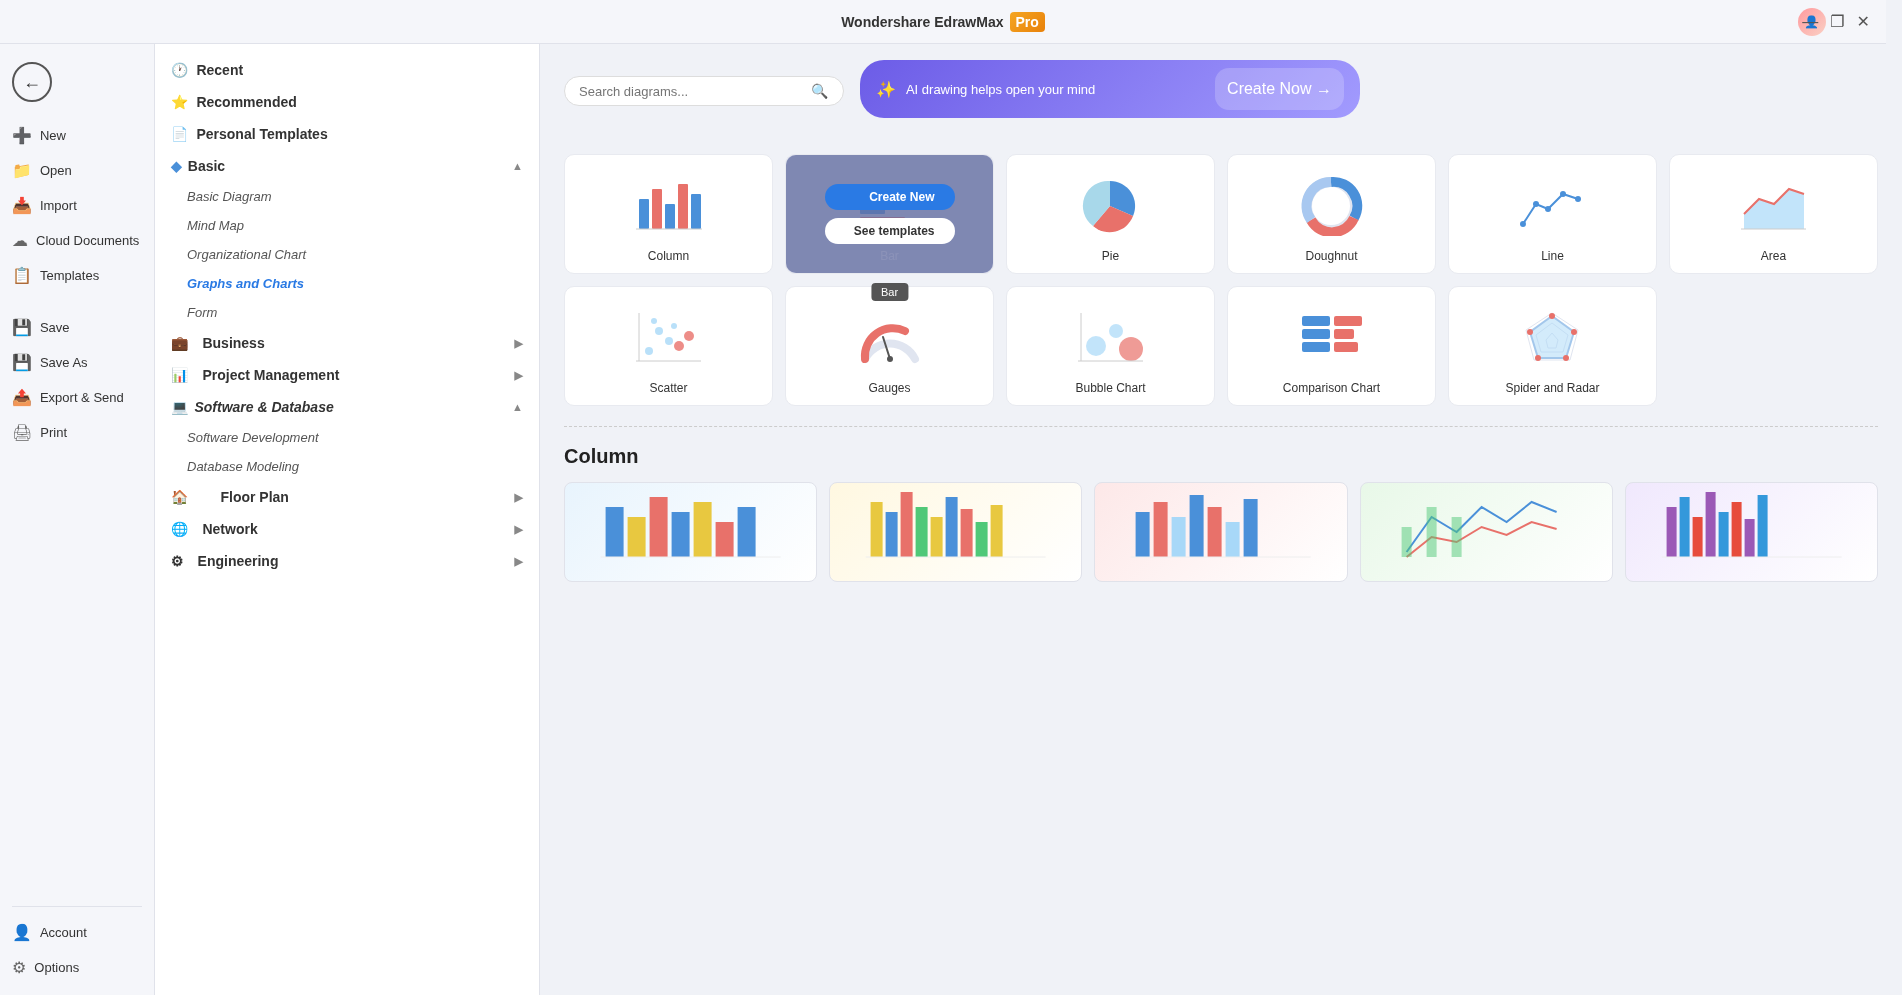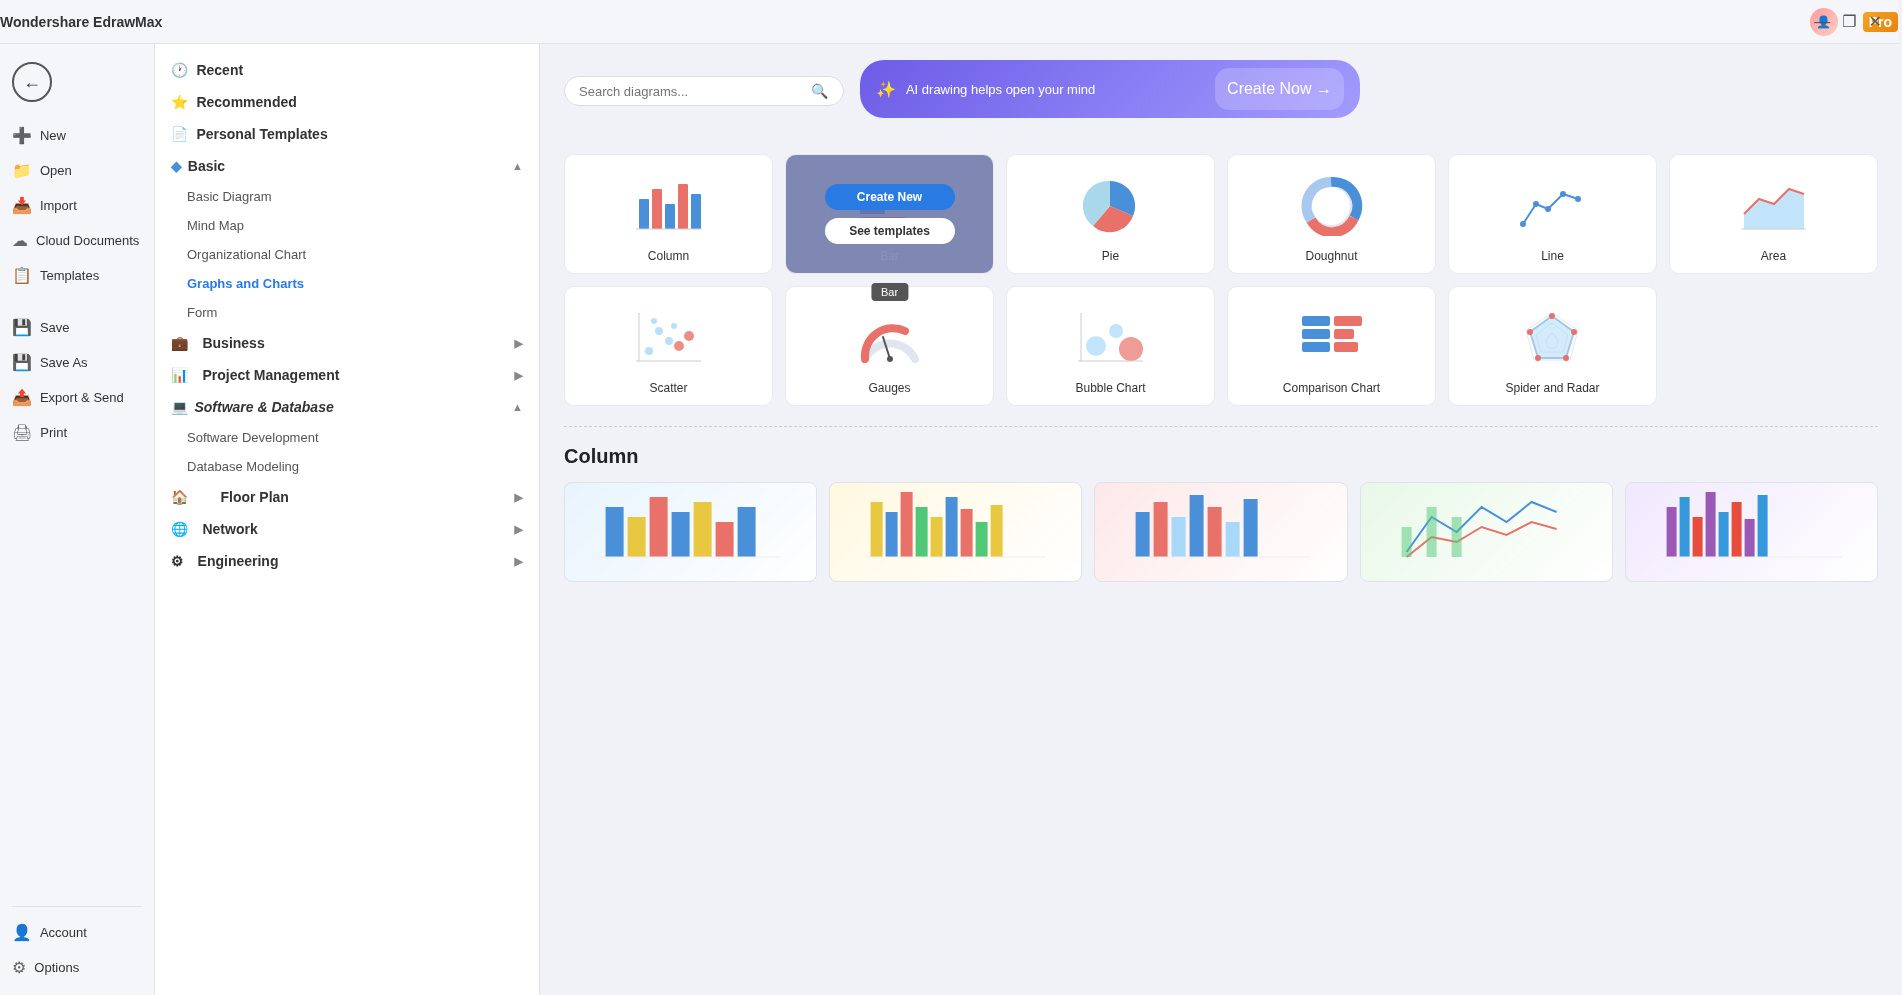--- a/index.html
+++ b/index.html
@@ -66,20 +66,21 @@
       font-size: 14px;
       font-weight: 600;
       color: #333;
     }
 
     .sub-item {
       padding: 7px 16px 7px 32px;
       font-size: 13px;
       color: #555;
       cursor: pointer;
+      font-style: italic;
     }
     .sub-item.active { color: #2a7ae4; font-weight: 600; }
 
     .section-row {
       display: flex; align-items: center; gap: 8px;
       padding: 8px 16px;
       cursor: pointer;
       font-size: 14px;
       font-weight: 600;
       color: #333;
@@ -90,26 +91,26 @@
     .main-content {
       flex: 1;
       background: #f0f2f7;
       overflow-y: auto;
       padding: 16px 24px;
     }
 
     
     .top-bar {
       position: absolute;
-      top: 0; left: 0; right: 4px;
+      top: 0; left: 0; right: 16px;
       height: 44px;
       background: #f5f6fa;
       display: flex;
       align-items: center;
-      justify-content: space-between;
+      justify-content: center;
       border-bottom: 1px solid #e0e2ea;
       z-index: 100;
     }
     .app-title { font-size: 14px; font-weight: 600; color: #333; }
     .pro-badge {
       background: linear-gradient(135deg, #f5a623, #e8810a);
       color: #fff;
       font-size: 14px;
       font-weight: 700;
       padding: 2px 6px;
@@ -217,21 +218,21 @@
     .hover-btn {
       background: #fff;
       color: #333;
       border: none;
       border-radius: 16px;
       padding: 6px 20px;
       font-size: 12px;
       cursor: pointer;
       font-weight: 600;
       width: 130px;
-      text-align: center;
+      text-align: right;
     }
     .hover-btn.primary {
       background: #2a7ae4;
       color: #fff;
     }
 
     
     .tooltip {
       position: absolute;
       background: #555;

